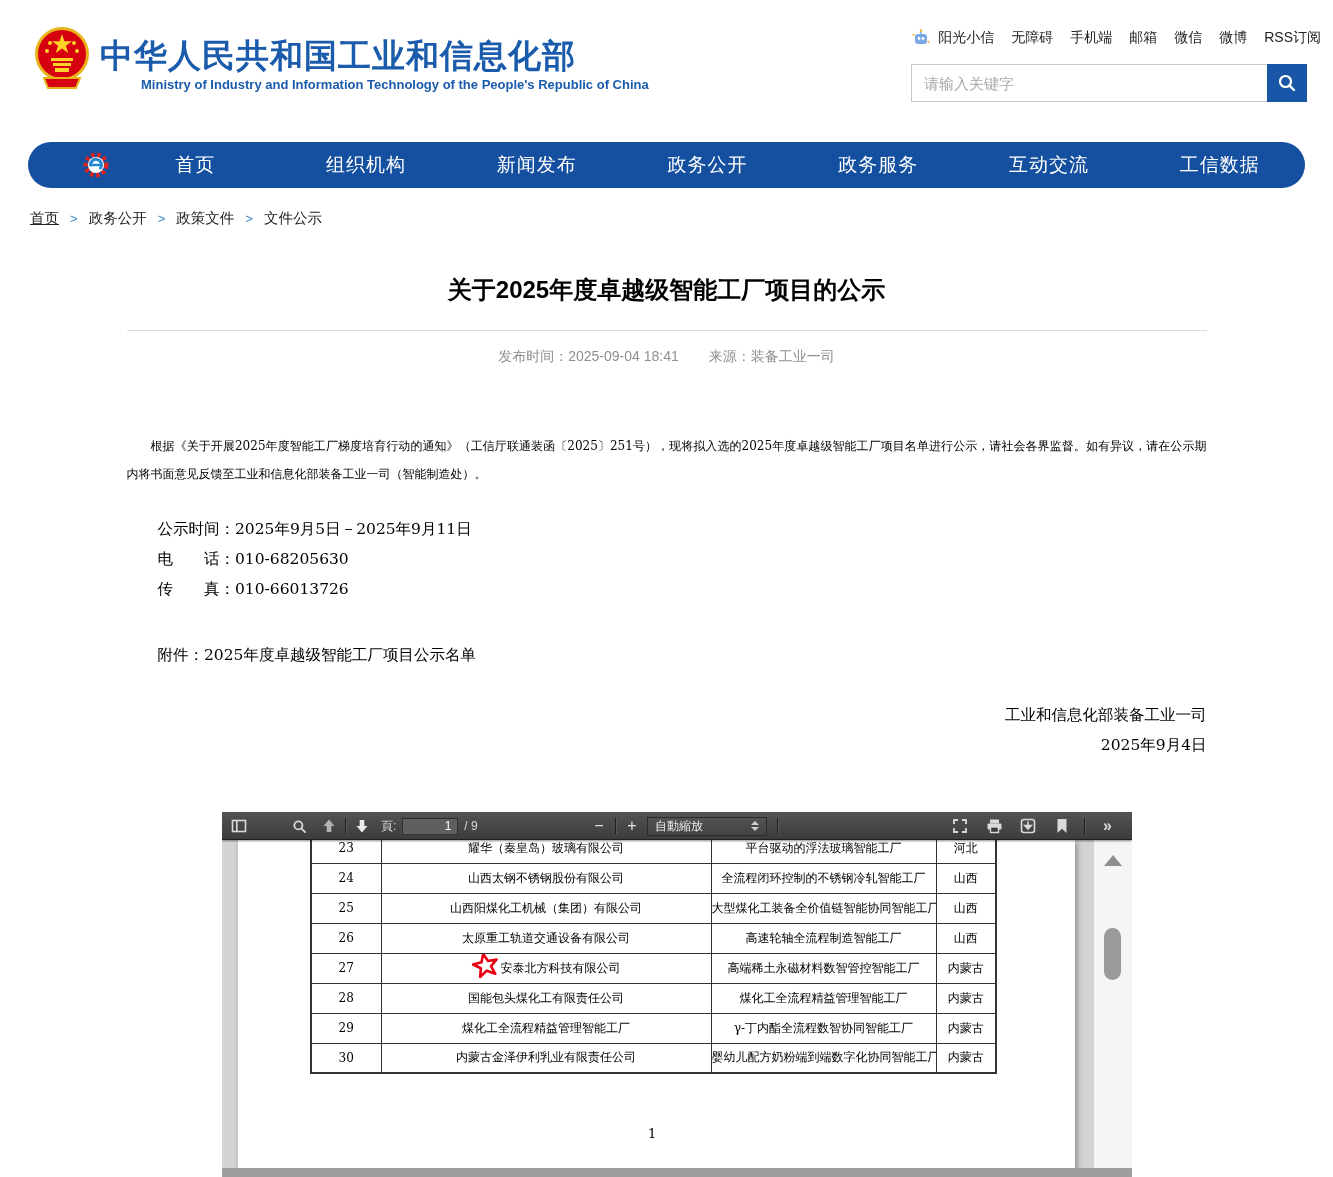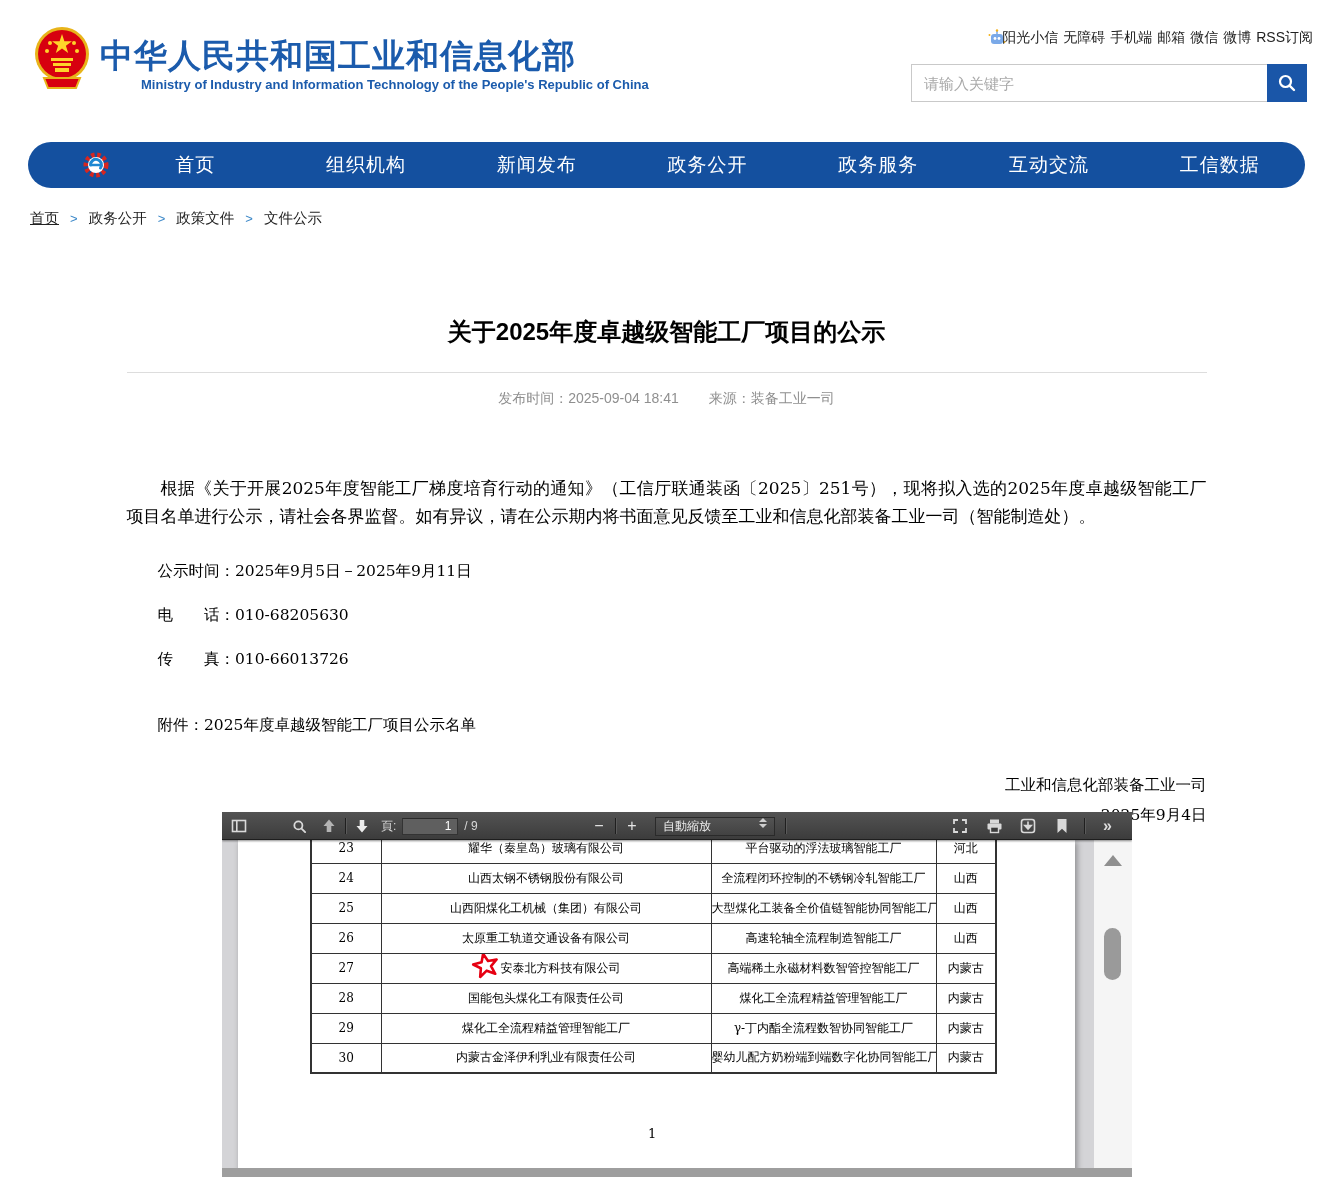--- a/index.html
+++ b/index.html
@@ -8,22 +8,22 @@
               font-family:"Liberation Sans", sans-serif; }
   body { position:relative; }
 
   
   .header { position:relative; height:135px; }
   .emblem { position:absolute; left:34px; top:26px; }
   .site-title { position:absolute; left:100px; top:34px; font-size:33px; font-weight:bold;
                 color:#1b5bac; letter-spacing:1px; white-space:nowrap; }
   .site-subtitle { position:absolute; left:101px; top:77px; font-size:13px; font-weight:bold;
                    color:#1b5bac; white-space:nowrap;padding-left:40px; }
-  .quick-links { position:absolute; right:20px; top:28px; display:flex; align-items:center;
-                 gap:5px; font-size:14px; color:#222; }
+  .quick-links { position:absolute; right:12px; top:28px; display:flex; align-items:center;
+                 gap:17px; font-size:14px; color:#222; }
   .quick-links a { color:#222; text-decoration:none; white-space:nowrap; }
   .robot-ico { margin-right:-10px; display:inline-flex; }
   .search-bar { position:absolute; right:26px; top:64px; width:396px; height:38px;
                 border:1px solid #c9c9c9; display:flex; background:#fff;gap:34px; }
   .search-bar input { flex:1; border:none; outline:none; padding:0 12px; font-size:15px; color:#333; }
   .search-bar input::placeholder { color:#a9a9a9; }
   .search-btn { width:40px; height:38px; margin:-1px -1px -1px 0; border:none; background:#1a56a8;
                 cursor:pointer; display:flex; align-items:center; justify-content:center; }
 
   
@@ -35,30 +35,30 @@
               letter-spacing:1px; line-height:46px; }
 
   
   .breadcrumb { margin:21px 0 0 30px; font-size:14.5px; color:#222; }
   .breadcrumb a { color:#222; text-decoration:none; }
   .breadcrumb a.bc-home { text-decoration:underline; }
   .breadcrumb .sep { color:#3a87c8; margin:0 7px; font-size:13px; }
 
   
   .article { width:1080px; margin:0 auto; }
-  .article-title { margin-top:88px; text-align:center; font-size:24px; font-weight:bold; color:#000; }
+  .article-title { margin-top:46px; text-align:center; font-size:24px; font-weight:bold; color:#000; }
   .divider { margin-top:24px; border-top:1px solid #ddd; height:0; }
   .meta { margin-top:17px; text-align:center; font-size:14px; color:#8f8f8f; }
   .meta .gap { display:inline-block; width:30px; }
-  .body-text { margin-top:66px; font-size:17px; line-height:28px; color:#000;
+  .body-text { margin-top:66px; font-size:12px; line-height:28px; color:#000;
                font-family:"DejaVu Serif", serif; text-align:justify; }
   .body-text p { text-indent:2em; }
   .contact { margin-top:26px; font-size:15.5px; line-height:30px; color:#000;
              font-family:"DejaVu Serif", serif; }
-  .contact div { text-indent:2em;margin-top:14px; }
+  .contact div { text-indent:2em; }
   .attachment { margin-top:41px; font-size:15.5px; color:#000; text-indent:2em;
                 font-family:"DejaVu Serif", serif; }
   .signature { margin-top:34px; text-align:right; font-size:15.5px; line-height:30px;
                color:#000; font-family:"DejaVu Serif", serif; }
 
   
   .pdf-viewer { position:absolute; left:222px; top:812px; width:910px; height:365px;
                 background:#d4d4d7; overflow:hidden; }
   .pdf-toolbar { position:relative; height:28px; background:linear-gradient(#535353,#3c3c3c);
                  border-bottom:1px solid #1e1e1e; box-shadow:0 1px 2px rgba(0,0,0,.45);
@@ -67,22 +67,22 @@
   .tb-mid  { position:absolute; left:366px; top:0; height:28px; display:flex; align-items:center; }
   .tb-right{ position:absolute; right:8px; top:0; height:28px; display:flex; align-items:center; }
   .tb-btn { background:none; border:none; padding:0; margin:0; display:inline-flex; align-items:center;
             justify-content:center; width:22px; height:24px; cursor:pointer; color:#e6e6e6; }
   .tb-sep { width:1px; height:16px; background:#1f1f1f; box-shadow:1px 0 0 #5a5a5a; margin:0 5px; }
   .page-label { margin:0 6px 0 8px; color:#d8d8d8; }
   .page-input { width:56px; height:17px; background:#5f5f5f; border:1px solid #333;
                 border-top-color:#2a2a2a; color:#fff; font-size:12px; text-align:right;
                 padding-right:6px; }
   .page-total { margin-left:6px; color:#d8d8d8; }
-  .zoom-select { width:120px; height:19px; margin-left:12px; background:linear-gradient(#535353,#424242);
-                 border:1px solid #2a2a2a; display:flex; justify-content:space-between;
+  .zoom-select { width:120px; height:19px; margin-left:4px; background:linear-gradient(#535353,#424242);
+                 border:1px solid #2a2a2a; display:flex; align-items:center; justify-content:space-between;
                  padding:0 7px; color:#ececec; cursor:pointer; }
   .sel-arrows { display:flex; flex-direction:column; gap:2px; }
   .sel-arrows i { display:block; width:0; height:0; border-left:4px solid transparent;
                   border-right:4px solid transparent; }
   .sel-arrows .up { border-bottom:4px solid #cfcfcf; }
   .sel-arrows .dn { border-top:4px solid #cfcfcf; }
   .chev { font-size:16px; font-weight:bold; color:#dcdcdc; letter-spacing:-1px; }
   .tb-right .tb-btn { margin:0 6px; }
 
   .pdf-body { position:relative; height:337px; }

